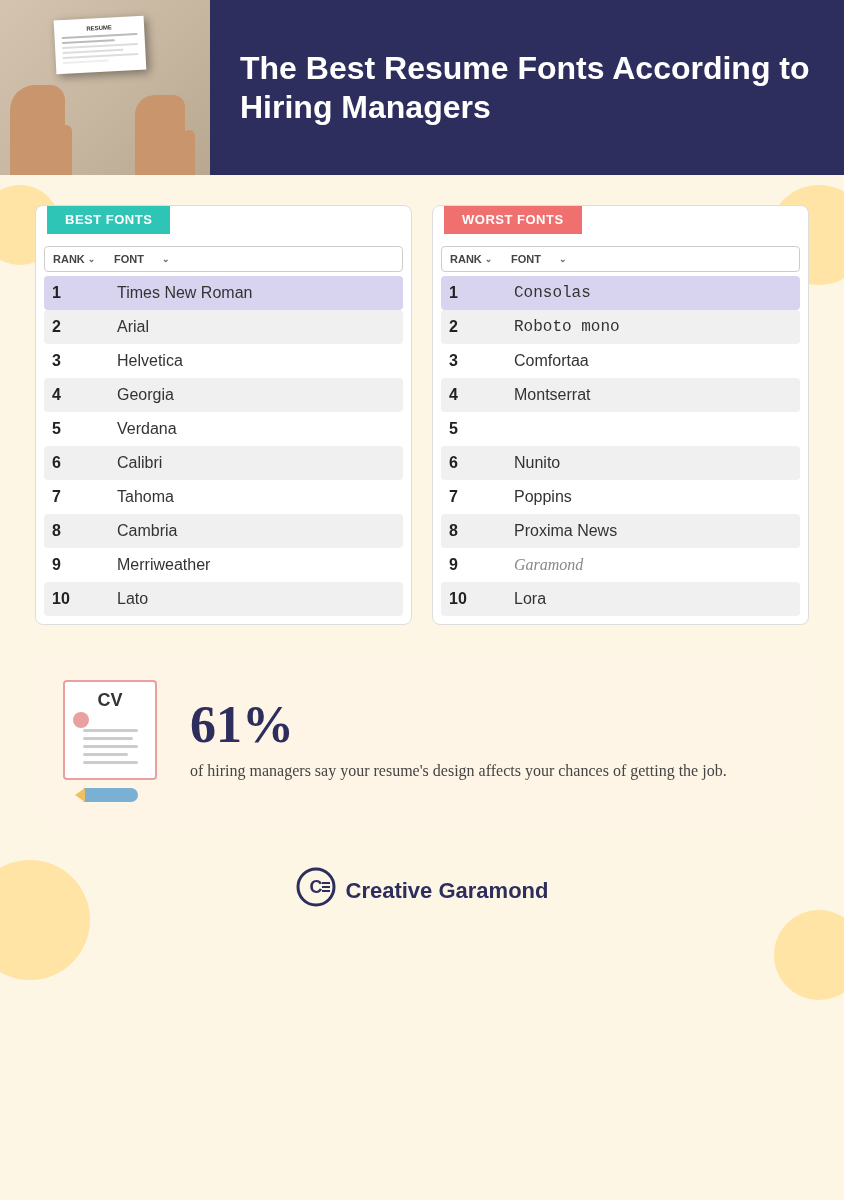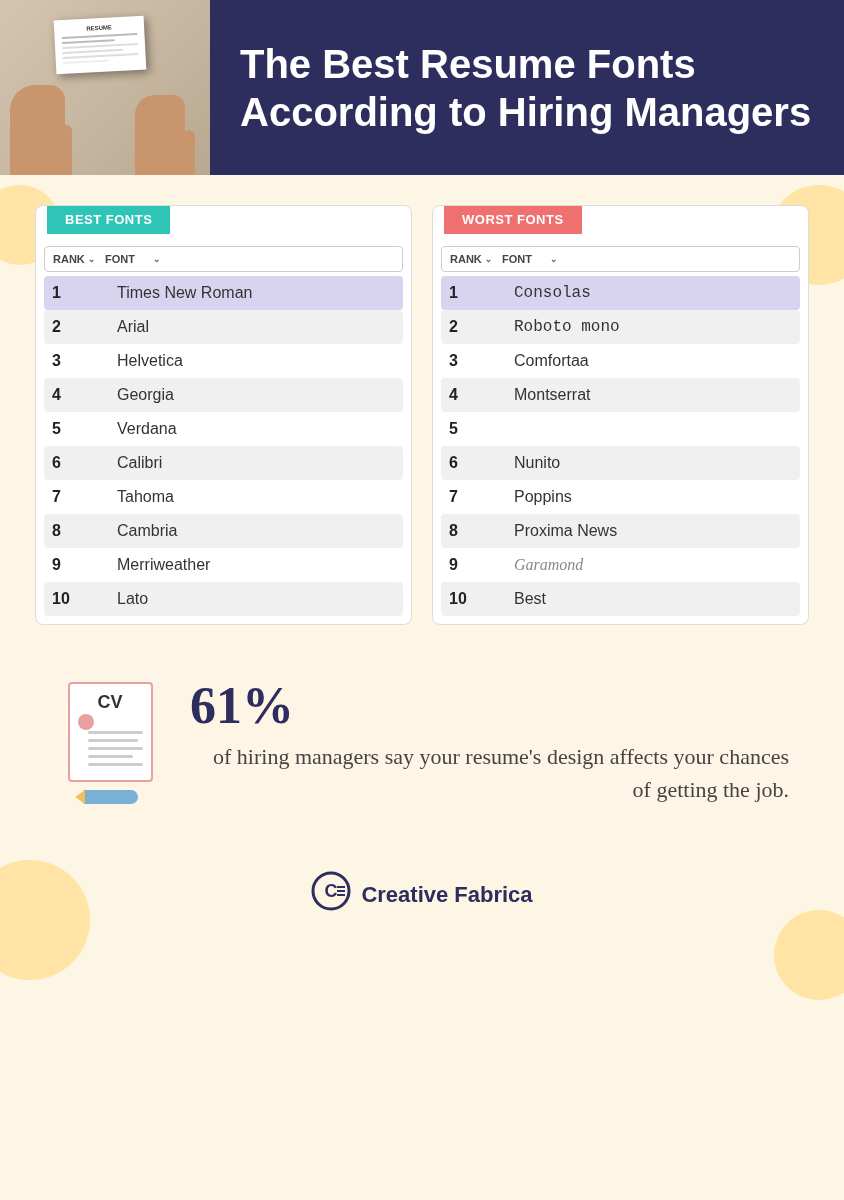--- a/index.html
+++ b/index.html
@@ -20,21 +20,21 @@
       overflow: hidden;
     }
     .header-text {
       flex: 1;
       display: flex;
       align-items: center;
       padding: 20px 30px;
     }
     .header-title {
       color: white;
-      font-size: 40px;
+      font-size: 32px;
       font-weight: 900;
       line-height: 1.2;
     }
 
     
     .blob {
       position: absolute;
       border-radius: 50%;
       opacity: 0.5;
     }
@@ -103,21 +103,21 @@
     .col-headers {
       display: flex;
       align-items: center;
       padding: 6px 8px;
       border: 1.5px solid #ccc;
       border-radius: 4px;
       margin-bottom: 4px;
       background: white;
     }
     .col-rank {
-      width: 52px;
+      width: 61px;
       font-size: 11px;
       font-weight: 700;
       color: #444;
       display: flex;
       align-items: center;
       gap: 3px;
     }
     .col-font {
       flex: 1;
       font-size: 11px;
@@ -168,21 +168,21 @@
       gap: 25px;
       margin-bottom: 25px;
     }
 
     
     .cv-icon {
       width: 110px;
       flex-shrink: 0;
     }
     .cv-card {
-      width: 85px;
+      width: 94px;
       height: 100px;
       background: white;
       border: 2.5px solid #e8a0a0;
       border-radius: 4px;
       padding: 8px;
       position: relative;
       margin: 0 auto;
     }
     .cv-label {
       font-size: 18px;
@@ -232,24 +232,23 @@
       font-family: Liberation Serif, serif;
     }
     .stat-percent {
       font-size: 52px;
       font-weight: 900;
       color: #2d2d5e;
       line-height: 1;
       margin-bottom: 8px;
     }
     .stat-description {
-      font-size: 22px;
+      font-size: 16px;
       color: #444;
       line-height: 1.5;
-      text-align: right;
     }
 
     
     .footer {
       display: flex;
       align-items: center;
       justify-content: center;
       gap: 10px;
       padding: 15px;
     }
@@ -408,21 +407,21 @@
             <div class="table-row-item alt">
       <div class="row-rank">8</div>
       <div class="row-font">Proxima News</div>
     </div>
             <div class="table-row-item">
       <div class="row-rank">9</div>
       <div class="row-font garamond">Garamond</div>
     </div>
             <div class="table-row-item alt">
       <div class="row-rank">10</div>
-      <div class="row-font">Best</div>
+      <div class="row-font">Lora</div>
     </div>
           </div>
       </div>
     </div>
 
   </div>
 
   <div class="stat-section">
 
     <div class="cv-icon">
@@ -453,16 +452,16 @@
   <div class="footer">
     <span style="font-size:32px;font-weight:900;color:#2d2d5e;">
       <svg width="40" height="40" viewBox="0 0 40 40">
         <circle cx="20" cy="20" r="18" fill="none" stroke="#2d2d5e" stroke-width="3"></circle>
         <text x="20" y="26" text-anchor="middle" font-size="18" font-weight="900" fill="#2d2d5e">C</text>
         <line x1="26" y1="16" x2="34" y2="16" stroke="#2d2d5e" stroke-width="2"></line>
         <line x1="26" y1="20" x2="34" y2="20" stroke="#2d2d5e" stroke-width="2"></line>
         <line x1="26" y1="24" x2="34" y2="24" stroke="#2d2d5e" stroke-width="2"></line>
       </svg>
     </span>
-    <span class="footer-brand">Creative Fabrica</span>
+    <span class="footer-brand">Creative Garamond</span>
   </div>
 
 </div>
 
 </body></html>

